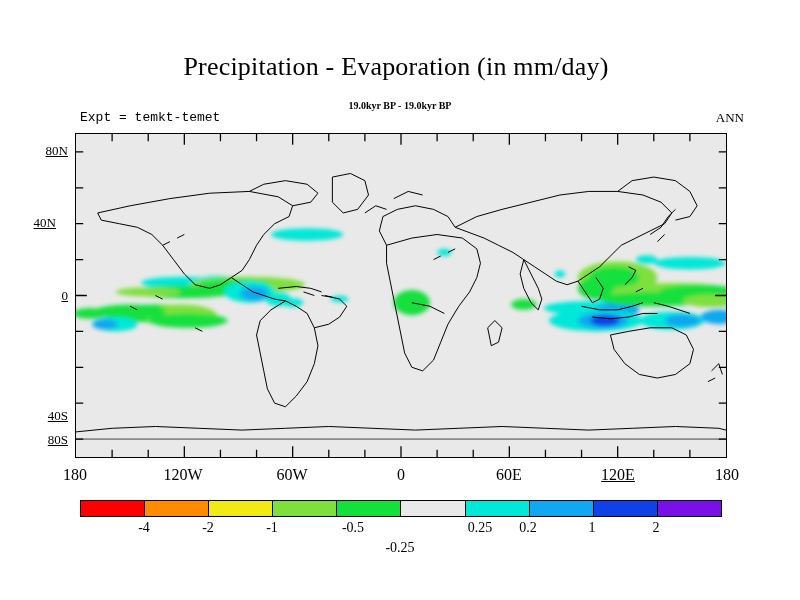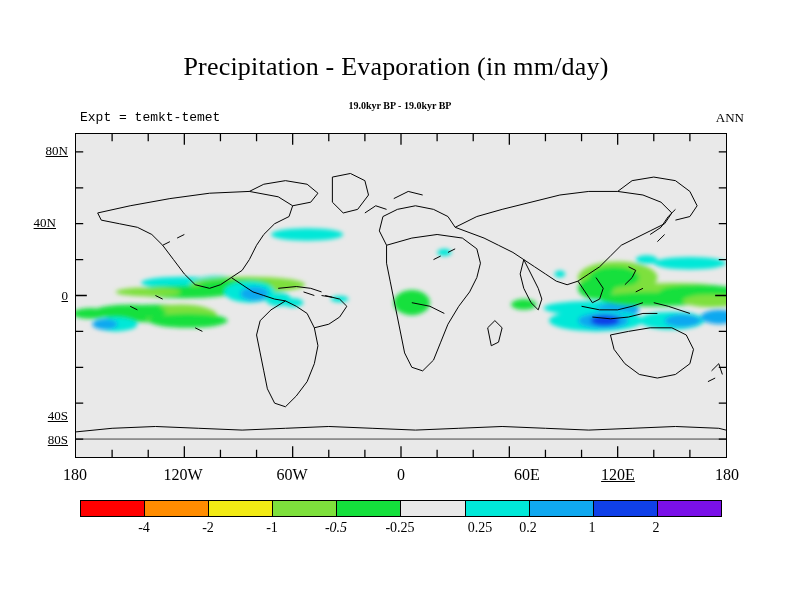--- a/index.html
+++ b/index.html
@@ -50,21 +50,21 @@
   <div class="ylab" style="left:22px;top:143px;">80N</div>
   <div class="ylab" style="left:10px;top:215px;">40N</div>
   <div class="ylab" style="left:22px;top:288px;">0</div>
   <div class="ylab" style="left:22px;top:360px;margin-top:48px;">40S</div>
   <div class="ylab" style="left:22px;top:432px;">80S</div>
 
   <div class="xlab" style="left:45px;">180</div>
   <div class="xlab" style="left:153px;">120W</div>
   <div class="xlab" style="left:262px;">60W</div>
   <div class="xlab" style="left:371px;">0</div>
-  <div class="xlab" style="left:497px;">60E</div>
+  <div class="xlab" style="left:479px;">60E</div>
   <div class="xlab" style="left:588px;text-decoration:underline;">120E</div>
   <div class="xlab" style="left:697px;">180</div>
 
   <div class="plot">
     <svg viewBox="0 0 360 180" preserveAspectRatio="none">
       <defs>
         <clipPath id="frame">
             <rect x="0" y="0" width="360" height="180"></rect>
           </clipPath>
         <filter id="soft" x="-30%" y="-30%" width="160%" height="160%">
@@ -218,20 +218,20 @@
     <div style="background:#e9e9e9"></div>
     <div style="background:#00e8d8"></div>
     <div style="background:#10a8f0"></div>
     <div style="background:#1040e8"></div>
     <div style="background:#7a10e8"></div>
   </div>
 
   <div class="ctick" style="left:119px;">-4</div>
   <div class="ctick" style="left:183px;">-2</div>
   <div class="ctick" style="left:247px;">-1</div>
-  <div class="ctick" style="left:311px;font-style:italic;">-0.5</div>
-  <div class="ctick" style="left:375px;">-0.25</div>
+  <div class="ctick" style="left:328px;">-0.5</div>
+  <div class="ctick" style="left:375px;margin-top:20px;">-0.25</div>
   <div class="ctick" style="left:455px;">0.25</div>
   <div class="ctick" style="left:503px;">0.2</div>
   <div class="ctick" style="left:567px;">1</div>
   <div class="ctick" style="left:631px;">2</div>
 
 </div>
 
 </body></html>

